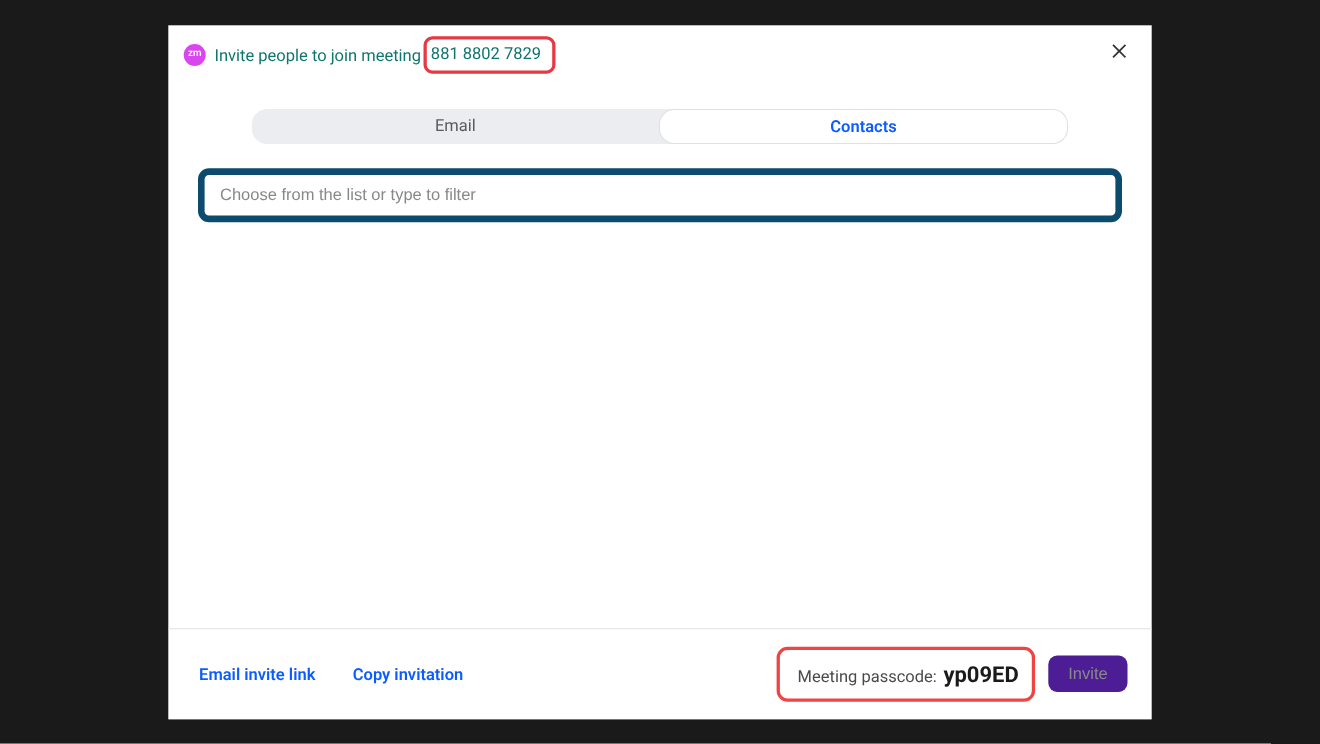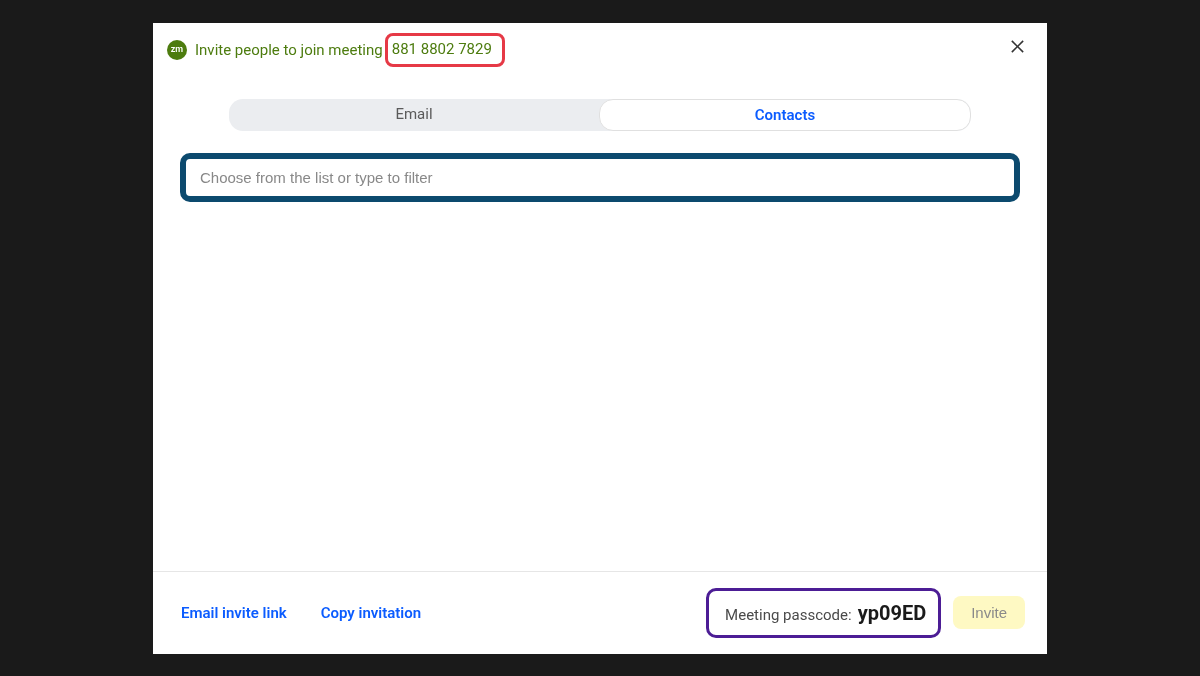--- a/index.html
+++ b/index.html
@@ -28,36 +28,36 @@
     .titlebar {
       display: flex;
       align-items: center;
       padding: 10px 14px 8px 14px;
       position: relative;
     }
     .app-icon {
       width: 20px;
       height: 20px;
       border-radius: 50%;
-      background: #4d7c0f;
+      background: #d946ef;
       display: flex;
       align-items: center;
       justify-content: center;
       margin-right: 8px;
       flex-shrink: 0;
     }
     .app-icon-text {
       color: #fff;
       font-size: 9px;
       font-weight: 600;
       line-height: 1;
     }
     .title-text {
       font-size: 15px;
-      color: #4d7c0f;
+      color: #0f766e;
       display: flex;
       align-items: center;
       gap: 4px;
     }
     .title-prefix {
       padding-right: 0;
     }
     .meeting-id-box {
       border: 3px solid #e63946;
       border-radius: 8px;
@@ -132,39 +132,39 @@
     }
     .link-btn {
       color: #0b5cff;
       font-weight: 600;
       font-size: 15px;
       cursor: pointer;
       margin-right: 34px;
     }
     .passcode-box {
       margin-left: auto;
-      border: 3px solid #4c1d95;
+      border: 3px solid #ef4444;
       border-radius: 10px;
       padding: 10px 12px 10px 16px;
       display: flex;
       align-items: baseline;
       gap: 6px;
     }
     .passcode-label {
       font-size: 15px;
       color: #4a4a4a;
     }
     .passcode-value {
       font-size: 20px;
       font-weight: 700;
       color: #1a1a1a;
     }
     .invite-btn {
       margin-left: 12px;
-      background: #fef9c3;
+      background: #4c1d95;
       color: #8a8a8a;
       border: none;
       border-radius: 8px;
       padding: 8px 18px;
       font-size: 15px;
       cursor: default;
     }
   </style>
 </head>
 <body>

